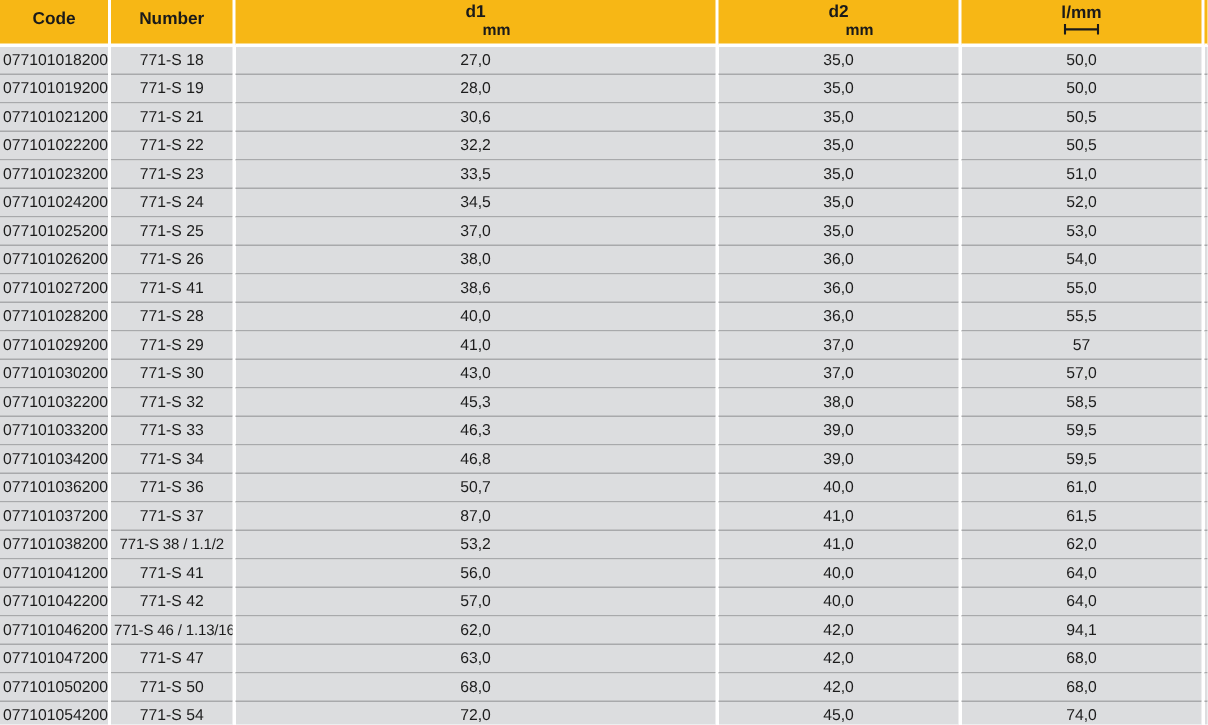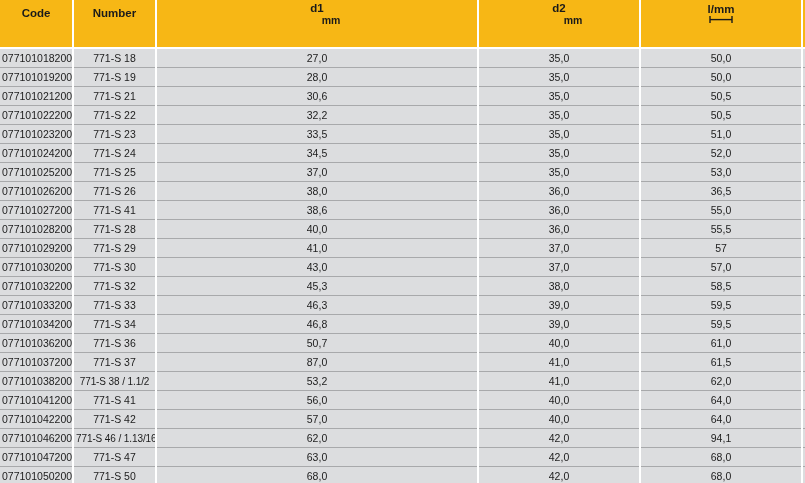--- a/index.html
+++ b/index.html
@@ -28,21 +28,21 @@
   #spec-table col.c-pieces  { width: 73px; }
 
   thead th {
     background: #f7b715;
     color: #1a1a1a;
     font-size: 11.5px;
     font-weight: bold;
     text-align: right;
     vertical-align: middle;
     height: 26px;
-    padding: 1px 2px 20px 2px;
+    padding: 1px 2px 2px 2px;
     border-right: 2px solid #ffffff;
     border-bottom: 2px solid #ffffff;
     line-height: 1.05;
     white-space: nowrap;
   }
   thead th:last-child { border-right: none; }
 
   .hdr-stack {
     display: flex;
     flex-direction: column;
@@ -192,21 +192,21 @@
         <td>37,0</td>
         <td>35,0</td>
         <td>53,0</td>
         <td>3</td>
       </tr>
       <tr>
         <td>0771010262000</td>
         <td>771-S 26</td>
         <td>38,0</td>
         <td>36,0</td>
-        <td>36,5</td>
+        <td>54,0</td>
         <td>3</td>
       </tr>
       <tr>
         <td>0771010272000</td>
         <td>771-S 41</td>
         <td>38,6</td>
         <td>36,0</td>
         <td>55,0</td>
         <td>3</td>
       </tr>

